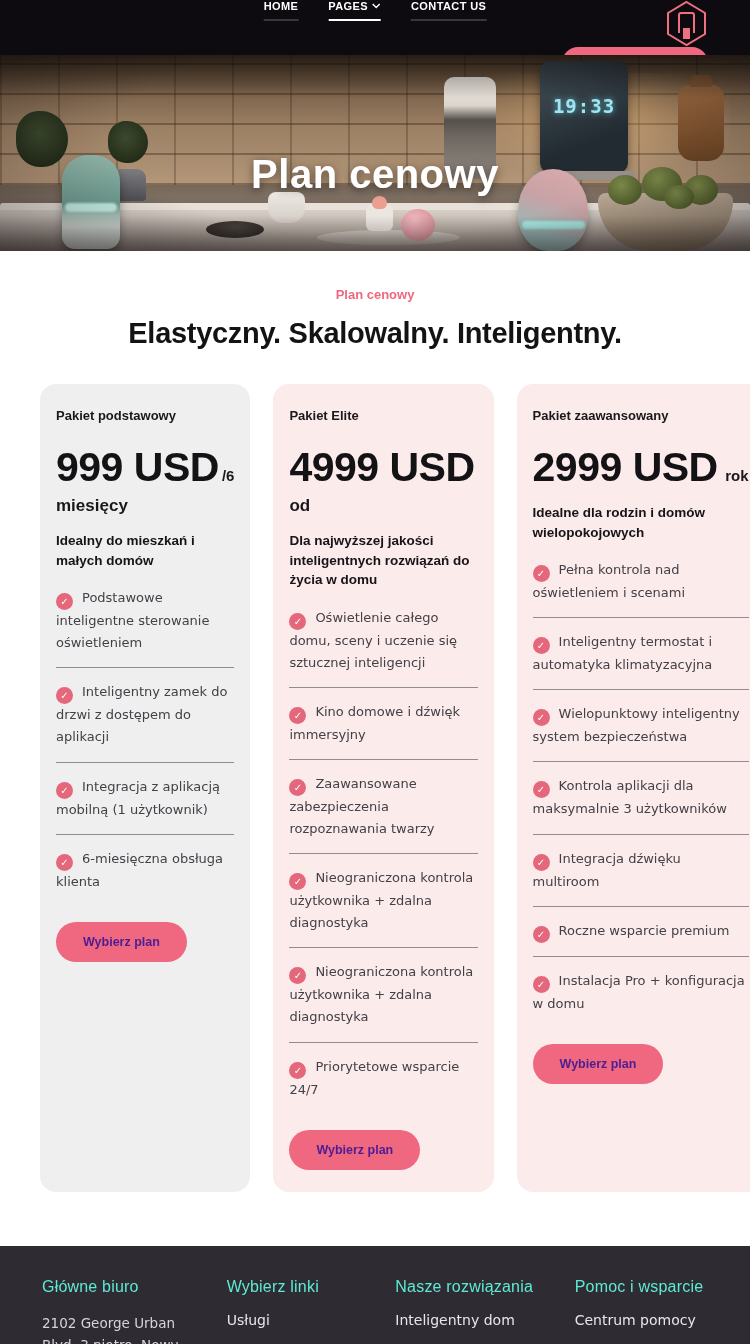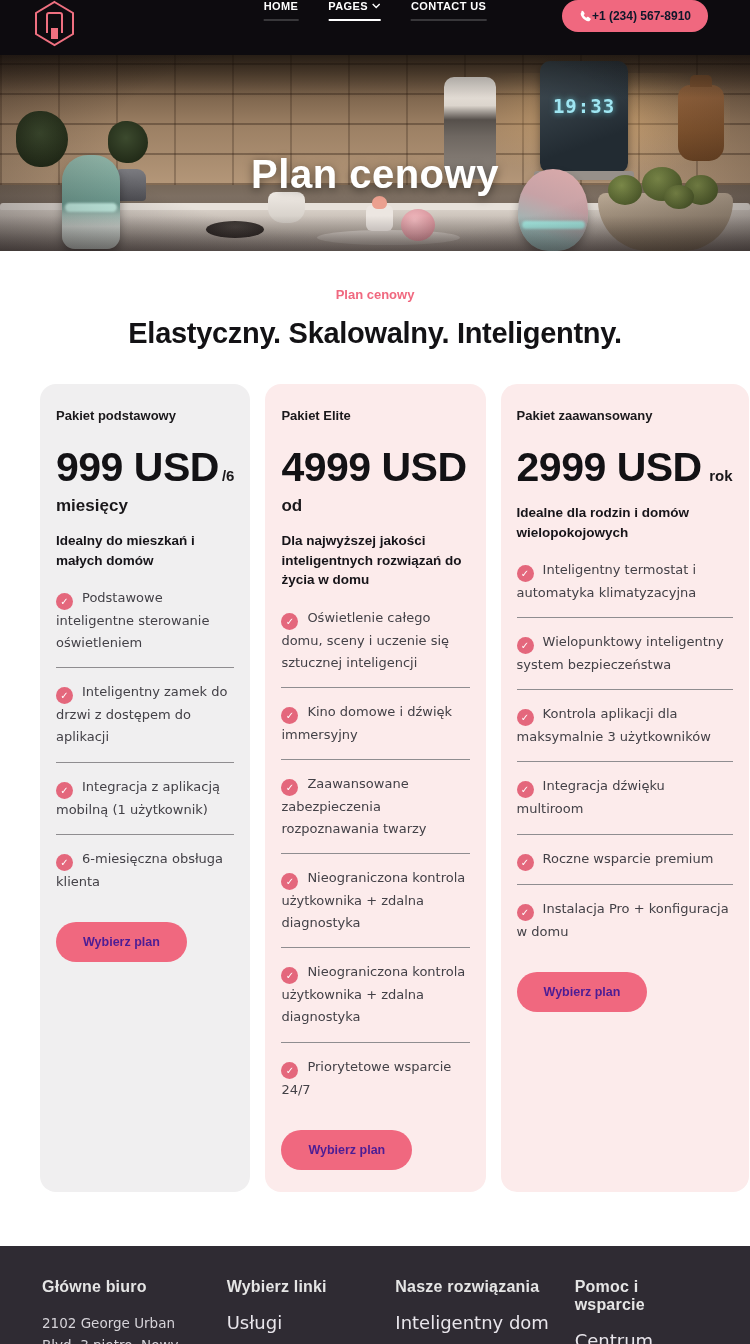--- a/index.html
+++ b/index.html
@@ -10,22 +10,23 @@
     font-family: "Liberation Sans", sans-serif;
     color: #1a181b;
   }
 
   
   .header {
     position: relative;
     height: 55px;
     background: var(--header-bg, #0d0b0f);
     display: flex;
-    align-items: flex-start;
+    align-items: flex-end;
     padding: 0 42px 0 33px;
+    flex-direction: column;
   }
   .logo { display: inline-flex; cursor: pointer; }
   .nav {
     position: absolute;
     left: 50%;
     transform: translateX(-50%);
     display: flex;
     gap: 30px;
     align-items: flex-start;
   }
@@ -165,21 +166,21 @@
     margin-bottom: 15px;
   }
   .pricing-heading {
     text-align: center;
     font-size: 29px;
     font-weight: bold;
     color: #131215;
     margin: 0 0 34px;
     letter-spacing: -0.3px;
   }
-  .cards { display: grid; grid-template-columns: repeat(3, 1fr); gap: 15px; }
+  .cards { display: grid; grid-template-columns: repeat(3, 1fr); gap: 23px; }
   .card { border-radius: 16px; padding: 22px 16px; }
   .card.grey { background: var(--card-grey, #f0eff0); }
   .card.pink { background: var(--card-pink, #fcebeb); }
   .plan-name { font-size: 13px; font-weight: bold; margin: 2px 0 24px; }
   .price-row { line-height: 1; white-space: nowrap; }
   .price { font-size: 41px; font-weight: bold; letter-spacing: -0.5px; color: #131215; }
   .price-suffix { font-size: 15px; font-weight: bold; margin-left: 3px; }
   .period { font-size: 17px; font-weight: bold; margin-top: 8px; }
   .period:empty { display: none; }
   .desc { font-size: 13.5px; font-weight: bold; line-height: 1.45; margin: 15px 0 4px; color: #161419; }
@@ -215,33 +216,33 @@
     font-size: 12.5px;
     font-weight: bold;
     border-radius: 999px;
     padding: 13px 27px;
     cursor: pointer;
   }
 
   
   .footer { background: var(--footer-bg, #2f2b33); color: #dbd8de; padding: 20px 42px 0; }
   .fgrid { display: grid; grid-template-columns: 1.22fr 1.1fr 1.18fr 1fr; gap: 22px; }
-  .fcol h4 { color: #e5e5e5; font-size: 16px; font-weight: bold; margin: 12px 0 16px; letter-spacing: .2px; }
+  .fcol h4 { color: #5eead4; font-size: 16px; font-weight: normal; margin: 12px 0 16px; letter-spacing: .2px; }
   .addr {
     font-family: "DejaVu Sans", sans-serif;
     font-size: 13.5px;
     line-height: 1.65;
     color: #d6d3d9;
     max-width: 180px;
     margin: 0 0 8px;
   }
   .flink {
     display: block;
     font-family: "DejaVu Sans", sans-serif;
-    font-size: 18px;
+    font-size: 14px;
     color: #e8e5eb;
     text-decoration: none;
     margin: 0 0 25px;
     cursor: pointer;
   }
 </style>
 </head>
 <body>
 
 <header class="header">
@@ -350,20 +351,21 @@
     </article>
 
     <article class="card pink">
       <h3 class="plan-name">Pakiet zaawansowany</h3>
       <div class="price-row">
         <span class="price">2999 USD</span> <span class="price-suffix">rok</span>
       </div>
       
       <p class="desc">Idealne dla rodzin i domów wielopokojowych</p>
       <ul class="features">
+        <li class="feature"><span class="check">✓</span><span>Pełna kontrola nad oświetleniem i scenami</span></li>
         <li class="feature"><span class="check">✓</span><span>Inteligentny termostat i automatyka klimatyzacyjna</span></li>
         <li class="feature"><span class="check">✓</span><span>Wielopunktowy inteligentny system bezpieczeństwa</span></li>
         <li class="feature"><span class="check">✓</span><span>Kontrola aplikacji dla maksymalnie 3 użytkowników</span></li>
         <li class="feature"><span class="check">✓</span><span>Integracja dźwięku multiroom</span></li>
         <li class="feature"><span class="check">✓</span><span>Roczne wsparcie premium</span></li>
         <li class="feature"><span class="check">✓</span><span>Instalacja Pro + konfiguracja w domu</span></li>
       </ul>
       <button class="select-btn">Wybierz plan</button>
     </article>
 

